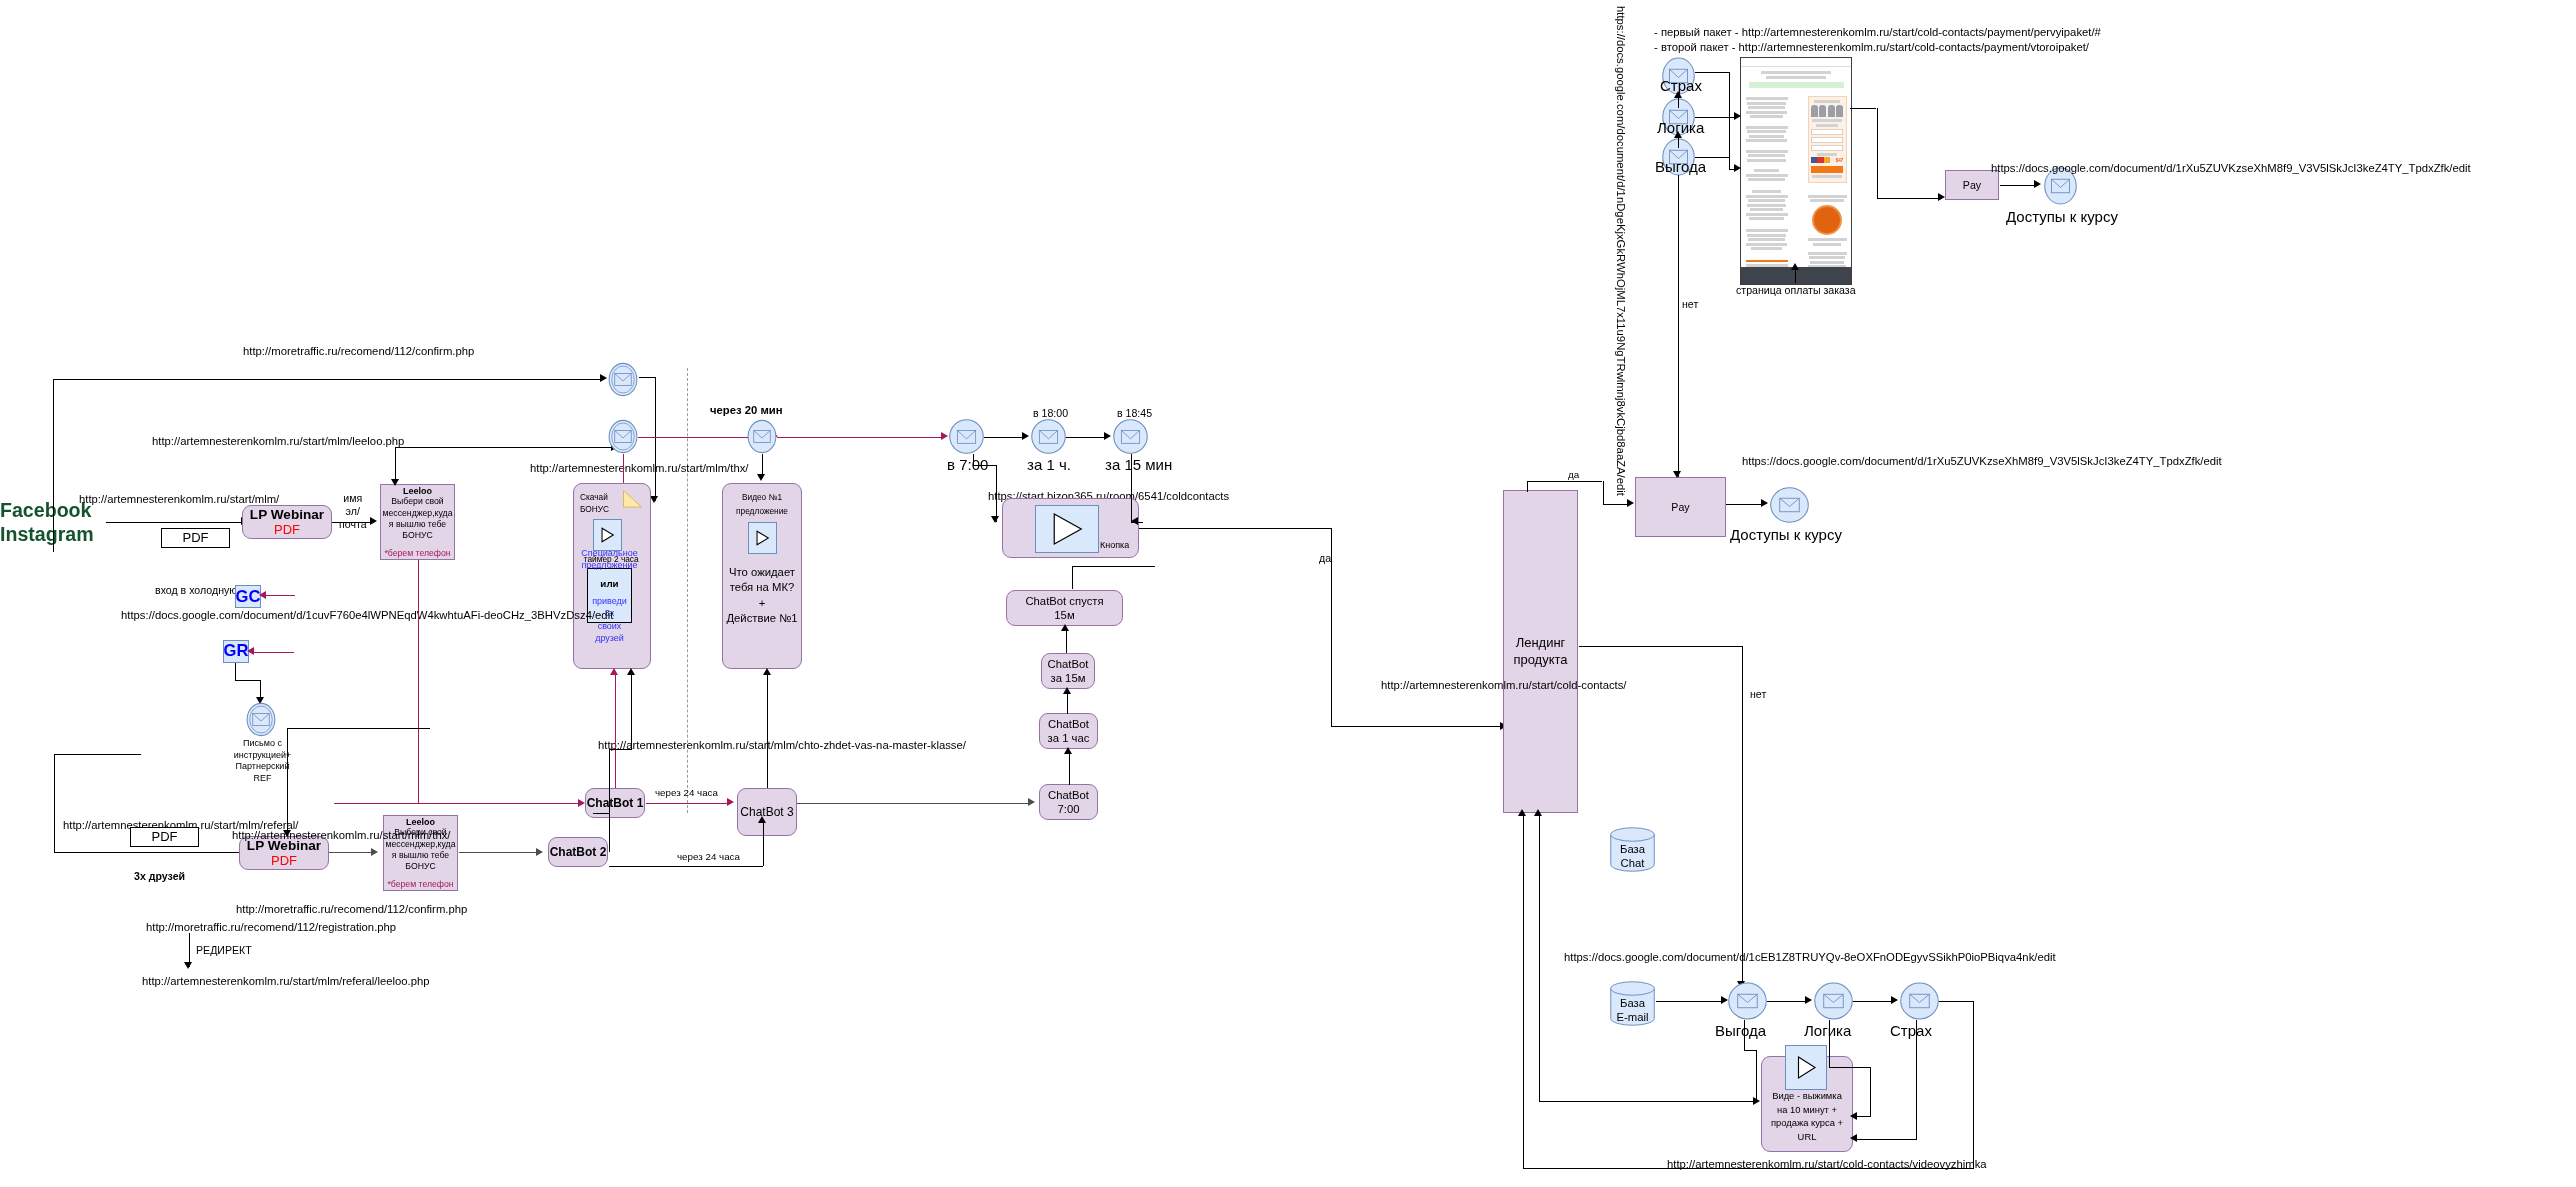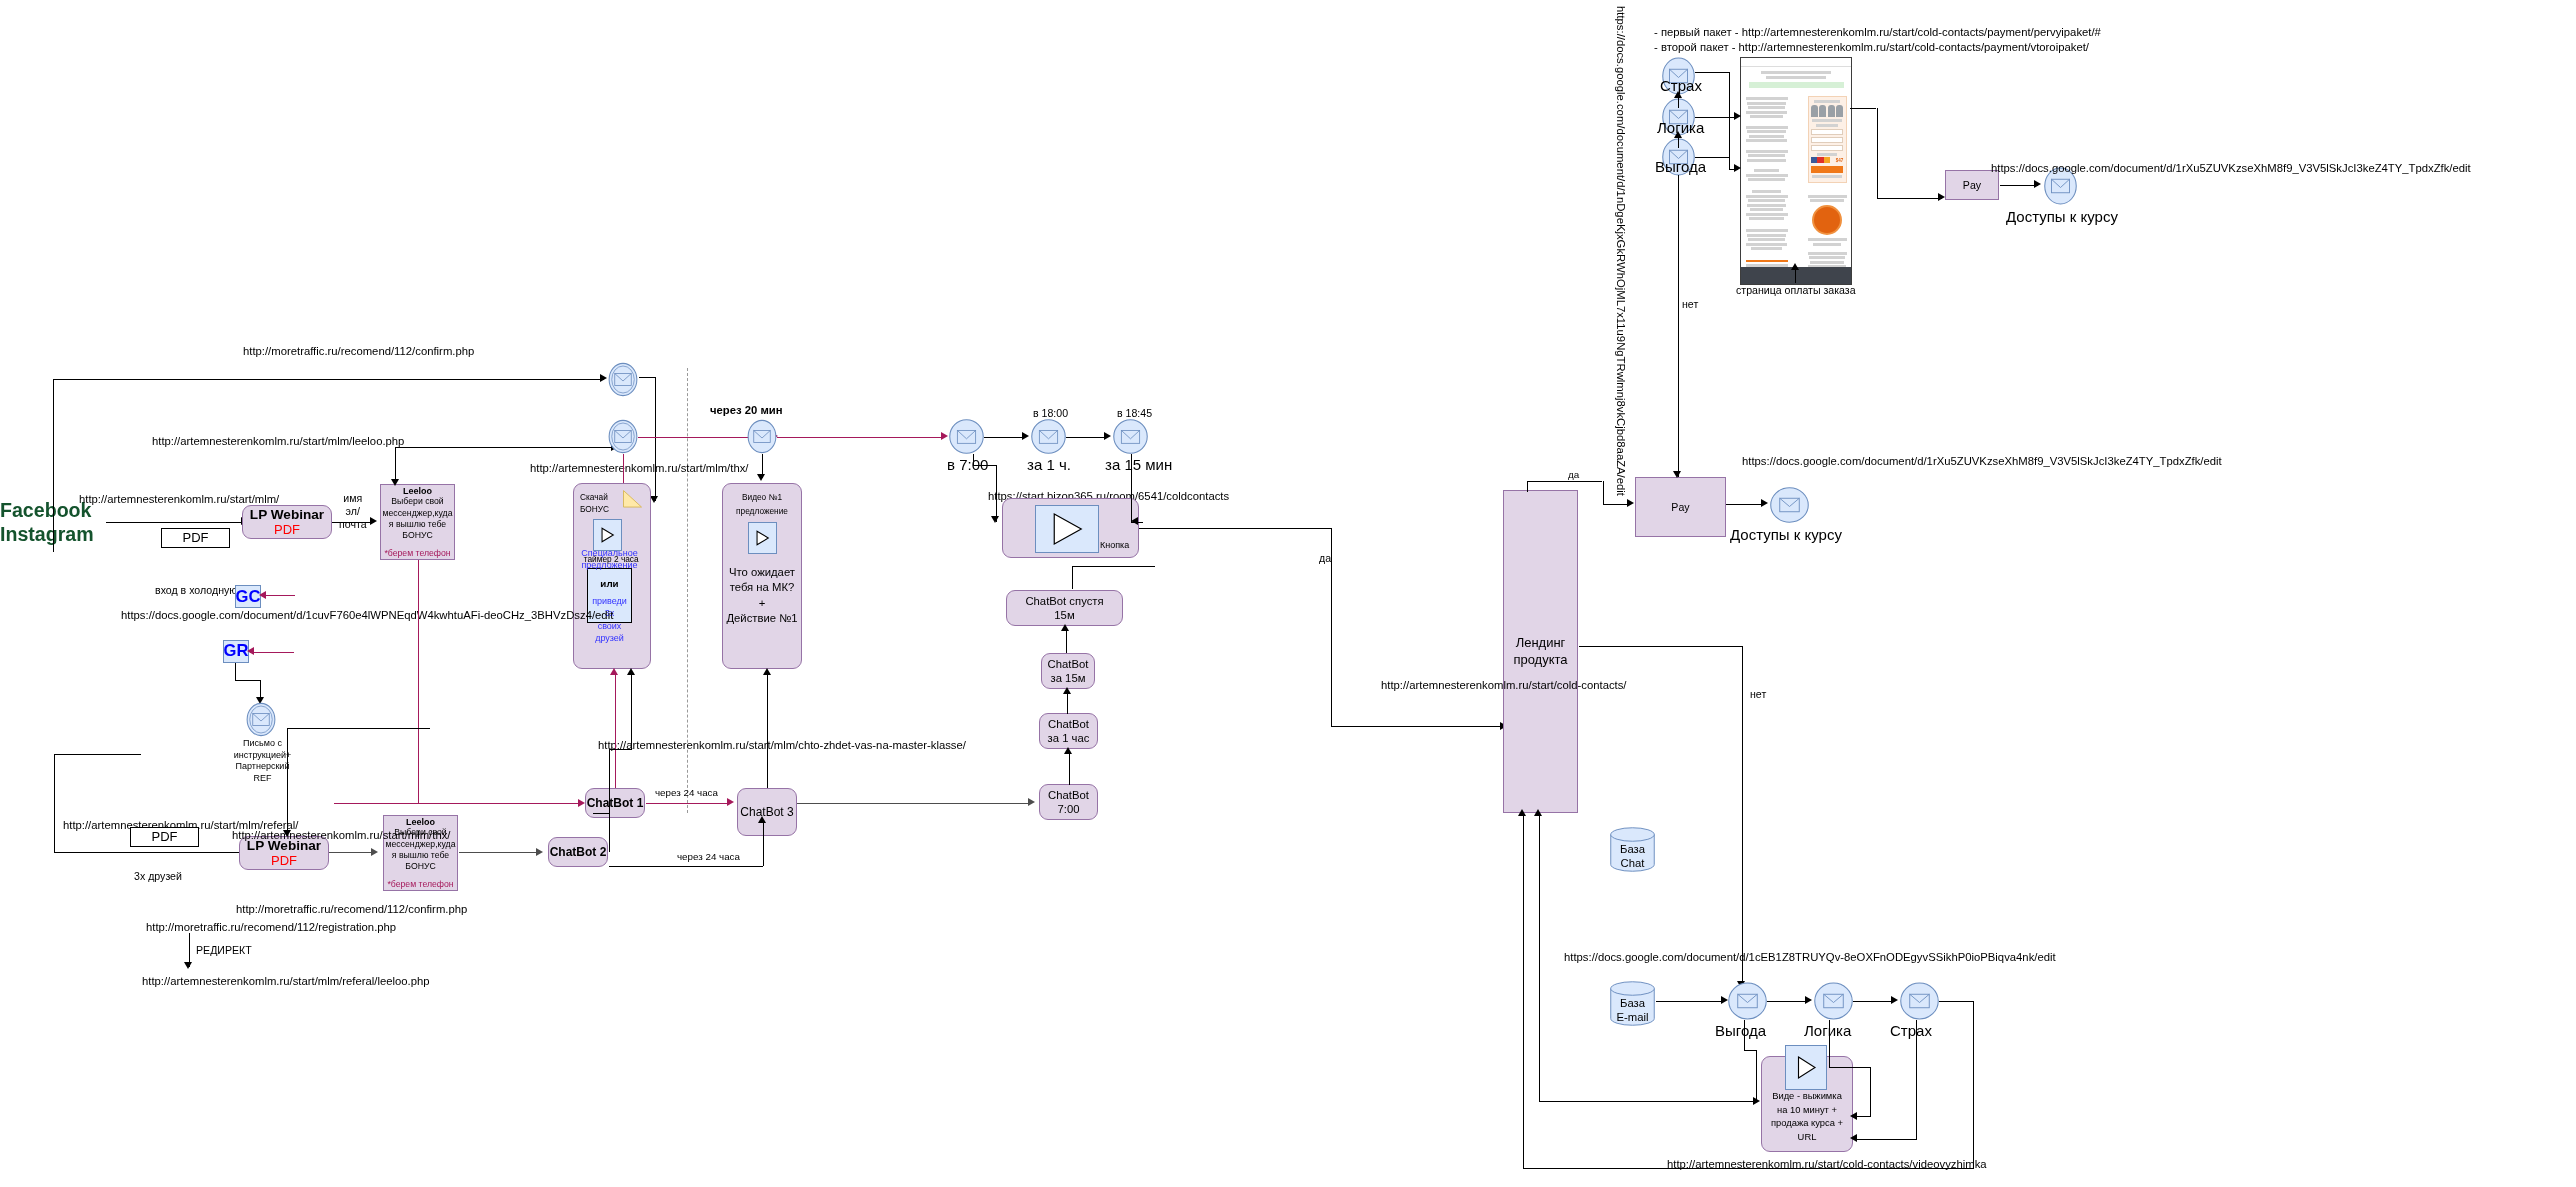--- a/index.html
+++ b/index.html
@@ -557,21 +557,21 @@
   <div class="lbl-sm abs" style="left:1319px;top:552px;">да</div>
 
   <div class="url abs" style="left:63px;top:818px;">http://artemnesterenkomlm.ru/start/mlm/referal/</div>
   <div class="pdfbox abs" style="left:130px;top:827px;width:69px;height:19.6px;">
     <span>PDF</span>
   </div>
   <div class="box round abs box-center" style="left:239px;top:836px;width:90px;height:34px;">
     <div style="font-size:13.6px;font-weight:bold;">LP Webinar</div>
     <div style="font-size:13px;color:#ff0000;">PDF</div>
   </div>
-  <div class="lbl-sm abs" style="left:134px;top:870px;">3х друзей</div>
+  <div class="lbl-sm abs" style="left:134px;top:870px;font-weight:bold;">3х друзей</div>
 
   <div class="ln g abs" style="left:329px;top:852px;width:45px;height:0.8px;"></div>
   <div class="arrow ar-r g abs" style="left:371px;top:848px;"></div>
 
   <div class="box sharp abs box-center" style="left:383px;top:815px;width:75px;height:76px;padding:3px 1.5px;">
     <div style="font-size:9px;font-weight:bold;">Leeloo</div>
     <div style="font-size:8.7px;line-height:1.3;">
       <div>Выбери свой</div>
       <div>мессенджер,куда</div>
       <div>я вышлю тебе</div>

